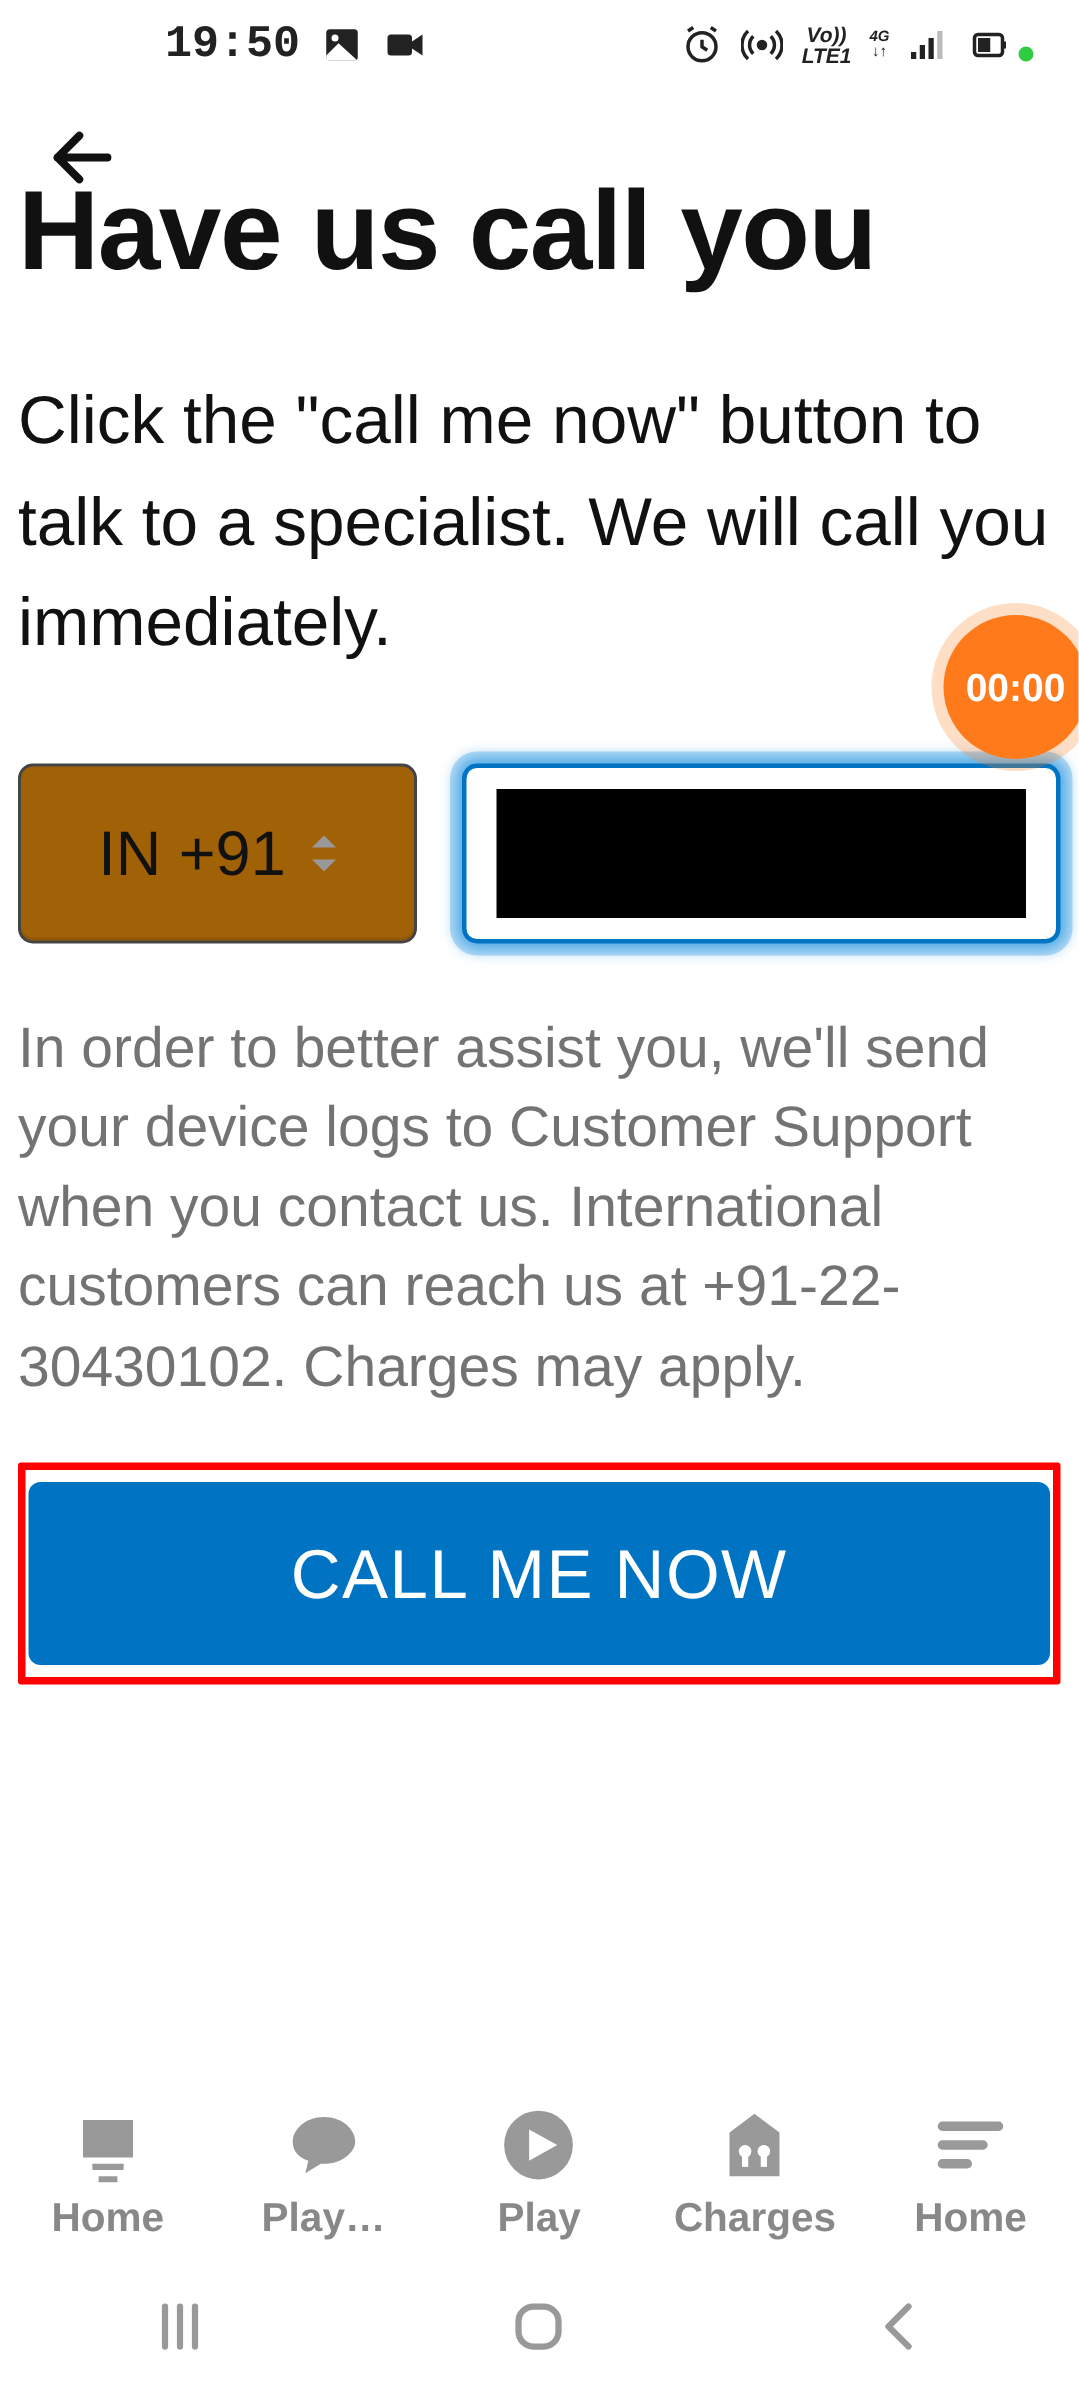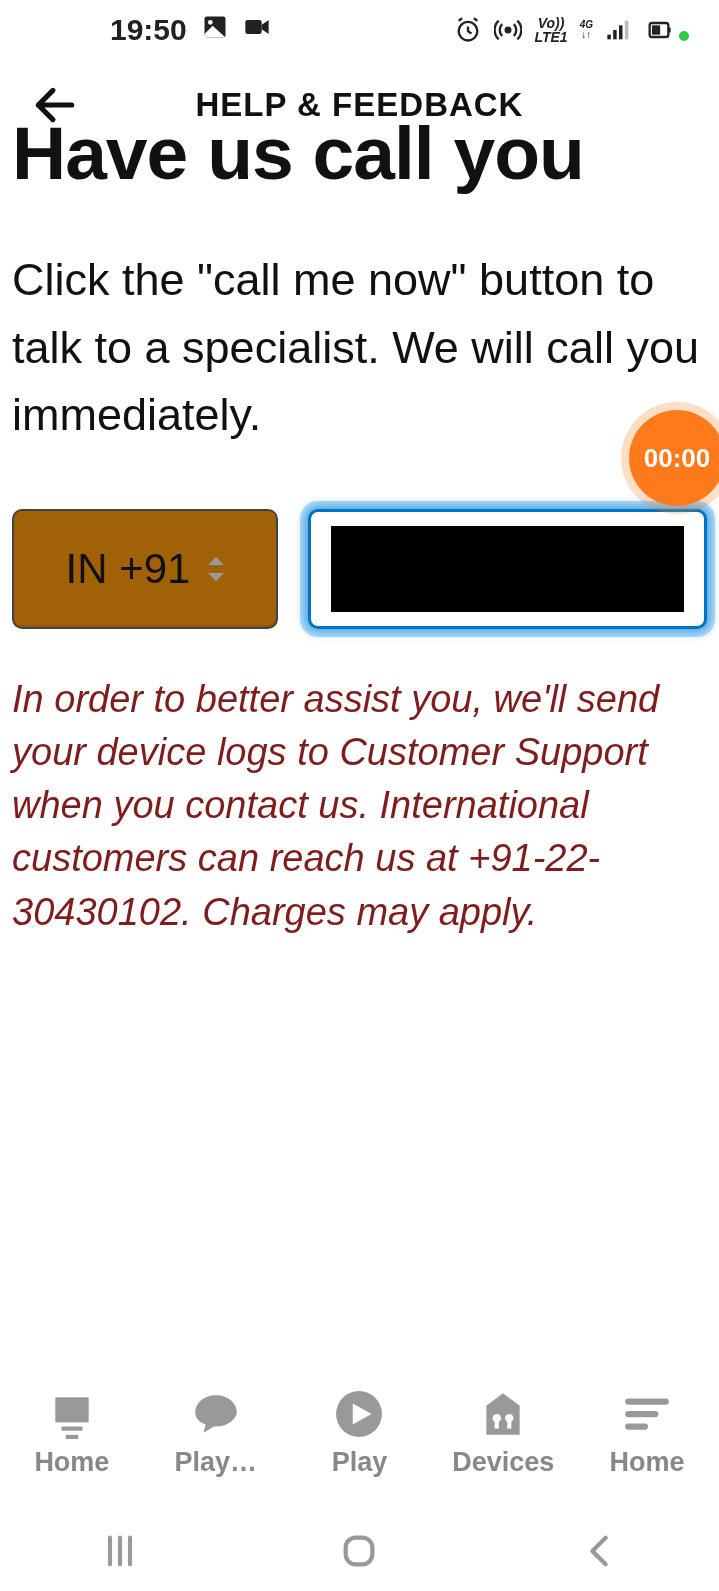--- a/index.html
+++ b/index.html
@@ -1,46 +1,46 @@
 <!DOCTYPE html>
 <html><head>
 <meta charset="utf-8">
 <style>
   * { box-sizing: border-box; margin: 0; padding: 0; }
   html, body { width: 719px; height: 1591px; background: #fff; font-family: -apple-system, "Helvetica Neue", Arial, sans-serif; color: #111; overflow: hidden; }
 
   .statusbar { height: 60px; display:flex; align-items:center; justify-content:space-between; padding:0 30px 0 110px; font-size:30px; font-weight:600; color:#222;}
-  .statusbar .left { display:flex; align-items:flex-start; gap:14px;}
+  .statusbar .left { display:flex; align-items:center; gap:14px;font-family:Liberation Mono, monospace;}
   .statusbar .right { display:flex; align-items:center; gap:12px;font-style:italic;}
   .sb-icon { width:28px; height:28px; }
 
   .appbar { height:90px; display:flex; align-items:center; padding:0 30px; }
   .appbar .back { width:50px; height:50px; }
   .appbar .title { flex:1; text-align:center; font-size:33px; font-weight:800; letter-spacing:1px; margin-right:50px;}
 
   .content { position:relative; padding:0 12px; }
   .heading { font-size:75px; font-weight:700; line-height:1.15; margin-top:-40px; letter-spacing:-1px;}
   .sub { font-size:45px; font-weight:500; line-height:1.5; margin-top:50px; }
 
   .row { display:flex; gap:30px; margin-top:60px; align-items:stretch;}
   .country { width:266px; height:120px; border:2px solid #444; border-radius:10px; background:#a16207; display:flex; align-items:center; justify-content:center; gap:18px; font-size:42px; font-weight:500; box-shadow: inset 0 -2px 0 rgba(0,0,0,0.1);}
   .country .caret { width:16px; height:24px; position:relative;}
   .country .caret::before{content:"";position:absolute;left:0;top:0;border-left:8px solid transparent;border-right:8px solid transparent;border-bottom:8px solid #999;}
   .country .caret::after{content:"";position:absolute;left:0;bottom:0;border-left:8px solid transparent;border-right:8px solid transparent;border-top:8px solid #999;}
   .phonewrap { flex:1; height:120px; border:3px solid #0074c2; border-radius:10px; background:#fff; display:flex; align-items:center; padding:14px 20px; box-shadow: 0 0 10px 4px rgba(0,130,220,0.6), 0 0 0 8px rgba(0,130,220,0.25);}
   .phone { width:100%; height:100%; background:#000; border:none; }
 
-  .disclaimer { font-size:38px; color:#7f1d1d; line-height:1.4; margin-top:44px;font-style:italic;}
+  .disclaimer { font-size:38px; color:#737373; line-height:1.4; margin-top:44px;}
 
   .ctawrap { margin-top:36px; border:5px solid #ff0000; padding:8px 2px 8px 2px; border-radius:2px;}
   .cta { width:100%; height:122px; background:#0074c2; color:#fff; font-size:46px; font-weight:500; letter-spacing:1px; border:none; border-radius:8px;}
 
   .timer { position:absolute; top:300px; right:-6px; width:96px; height:96px; border-radius:50%; background:#ff7a1a; color:#fff; display:flex; align-items:center; justify-content:center; font-size:26px; font-weight:700; box-shadow:0 0 0 8px rgba(255,122,26,0.25);}
 
-  .bottomnav { position:absolute; bottom:98px; left:0; right:0; height:120px; display:flex; justify-content:space-around; align-items:center;}
+  .bottomnav { position:absolute; bottom:82px; left:0; right:0; height:120px; display:flex; justify-content:space-around; align-items:center;}
   .navitem { display:flex; flex-direction:column; align-items:center; gap:8px; color:#888; font-size:27px; font-weight:600; width:140px;}
   .navitem .lbl { white-space:nowrap; overflow:hidden; text-overflow:ellipsis; width:100%; text-align:center;}
   .navicon { width:50px; height:50px; }
 
   .sysnav { position:absolute; bottom:0; left:0; right:0; height:80px; display:flex; justify-content:space-around; align-items:center;}
   .sysbtn { width:60px; height:40px; color:#888;}
 </style>
 </head>
 <body>
 
@@ -88,41 +88,43 @@
         <rect x="20" y="10" width="2" height="4" fill="#222"></rect>
       </svg>
     <span style="width:10px;height:10px;border-radius:50%;background:#2ecc40;display:inline-block;margin-left:-6px;margin-top:12px;"></span>
   </div>
 </div>
 
 <div class="appbar">
   <svg class="back" viewBox="0 0 24 24" fill="none" stroke="#111" stroke-width="2.5" stroke-linecap="round" stroke-linejoin="round">
       <path d="M20 12 H4 M11 5 L4 12 L11 19"></path>
     </svg>
-  <div class="title">HELP &amp; FEEDBACK</div>
 </div>
 
 <div class="content">
   <div class="heading">
     <div>Have us call you</div>
   </div>
   <div class="sub">Click the "call me now" button to talk to a specialist. We will call you immediately.</div>
 
   <div class="row">
     <div class="country">
       <span>IN +91</span>
       <span class="caret"></span>
     </div>
     <div class="phonewrap">
       <input class="phone" type="text" value="" style="">
     </div>
   </div>
 
   <div class="disclaimer">In order to better assist you, we'll send your device logs to Customer Support when you contact us. International customers can reach us at +91-22-30430102. Charges may apply.</div>
 
+  <div class="ctawrap">
+    <button class="cta">CALL ME NOW</button>
+  </div>
 
   <div class="timer">00:00</div>
 </div>
 
 <div class="bottomnav">
   <div class="navitem">
     <svg class="navicon" viewBox="0 0 24 24" fill="#999">
         <rect x="4" y="4" width="16" height="12"></rect>
         <rect x="7" y="18" width="10" height="2"></rect>
         <rect x="9" y="22" width="6" height="2"></rect>
@@ -143,21 +145,21 @@
     <span class="lbl">Play</span>
   </div>
   <div class="navitem">
     <svg class="navicon" viewBox="0 0 24 24" fill="#999">
         <path d="M12 2 L4 8 L4 22 L20 22 L20 8 Z"></path>
         <circle cx="9" cy="14" r="2" fill="#fff"></circle>
         <circle cx="15" cy="14" r="2" fill="#fff"></circle>
         <rect x="8" y="13" width="2" height="6" fill="#fff"></rect>
         <rect x="14" y="13" width="2" height="6" fill="#fff"></rect>
       </svg>
-    <span class="lbl">Devices</span>
+    <span class="lbl">Charges</span>
   </div>
   <div class="navitem">
     <svg class="navicon" viewBox="0 0 24 24" fill="none" stroke="#999" stroke-width="3" stroke-linecap="round">
         <path d="M3 6 H21 M3 12 H16 M3 18 H11"></path>
       </svg>
     <span class="lbl">Home</span>
   </div>
 </div>
 
 <div class="sysnav">

